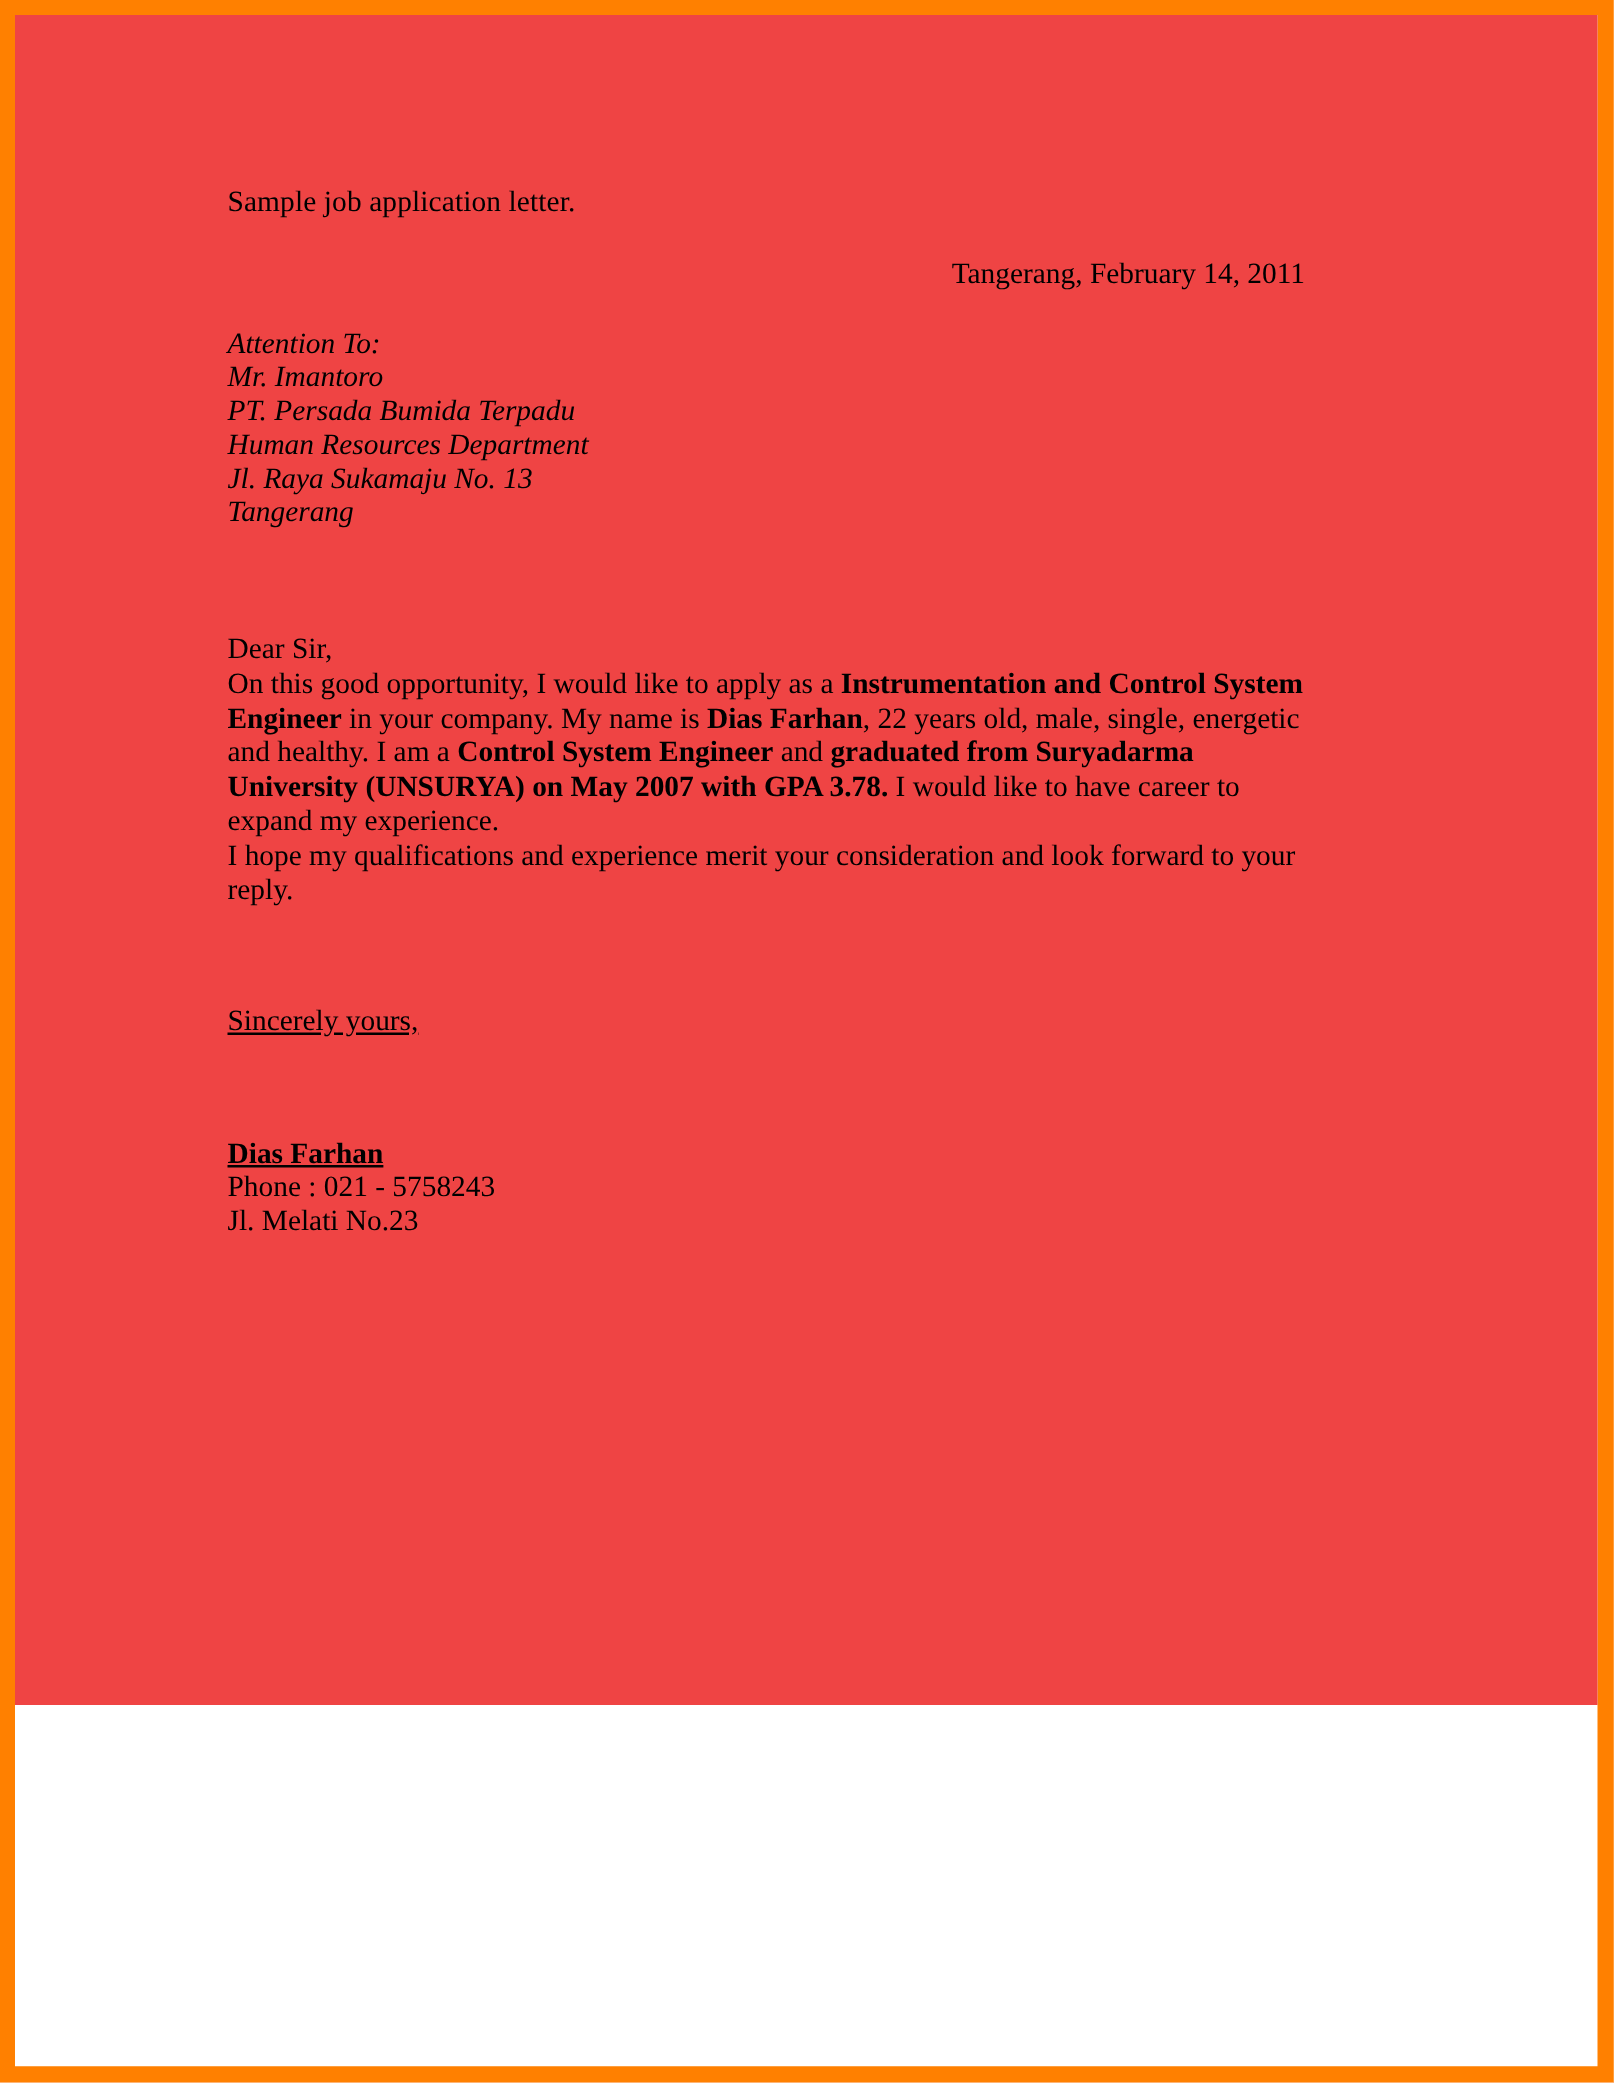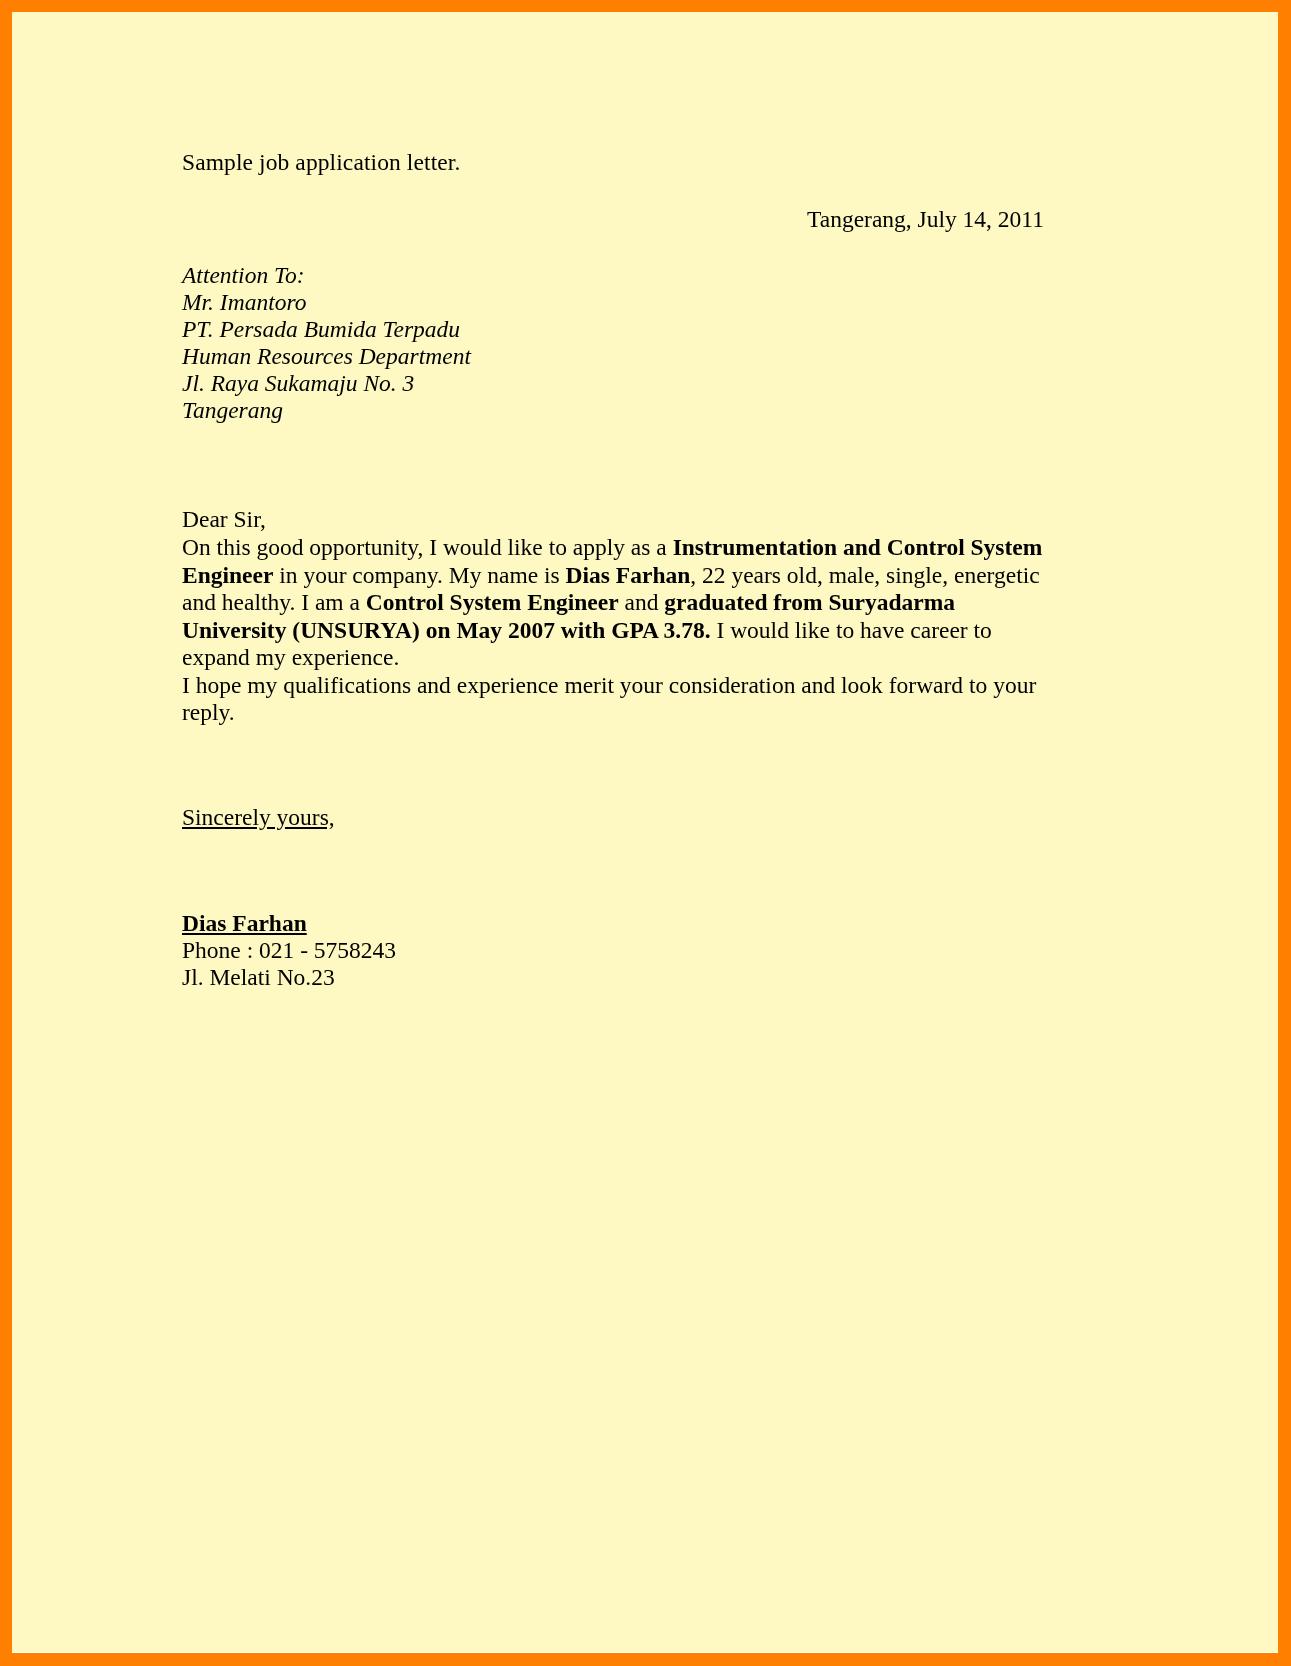--- a/index.html
+++ b/index.html
@@ -23,22 +23,22 @@
     border-left: 12px solid #FF8000;
     border-top: 12px solid #FF8000;
     border-right: 13px solid #FF8000;
     border-bottom: 13px solid #FF8000;
   }
   #page-sheet {
     position: absolute;
     left: 0px;
     top: 0px;
     width: 1266px;
-    height: 1640px;
-    background: #fef9c3;
+    height: 1352px;
+    background: #ef4444;
   }
   .letter {
     position: absolute;
     left: 170px;
     top: 135px;
     width: 880px;
   }
   .subject-line {
     font-size: 23.5px;
     line-height: 30px;
@@ -96,28 +96,28 @@
 </head>
 <body>
 
 <div id="page-frame">
   <div id="page-sheet">
 
     <div class="letter">
 
       <div class="subject-line">Sample job application letter.</div>
 
-      <div class="date-line">Tangerang, July 14, 2011</div>
+      <div class="date-line">Tangerang, February 14, 2011</div>
 
       <div class="recipient-block">
         <div>Attention To:</div>
         <div>Mr. Imantoro</div>
         <div>PT. Persada Bumida Terpadu</div>
         <div>Human Resources Department</div>
-        <div>Jl. Raya Sukamaju No. 3</div>
+        <div>Jl. Raya Sukamaju No. 13</div>
         <div>Tangerang</div>
       </div>
 
       <div class="salutation">Dear Sir,</div>
 
       <div id="paragraphs-container">
           <div class="body-para"><span>On this good opportunity, I would like to apply as a </span><b>Instrumentation and Control System Engineer</b><span> in your company. My name is </span><b>Dias Farhan</b><span>, 22 years old, male, single, energetic and healthy. I am a </span><b>Control System Engineer</b><span> and </span><b>graduated from Suryadarma University (UNSURYA) on May 2007 with GPA 3.78.</b><span> I would like to have career to expand my experience.</span></div>
           <div class="body-para"><span>I hope my qualifications and experience merit your consideration and look forward to your reply.</span></div>
         </div>
 

